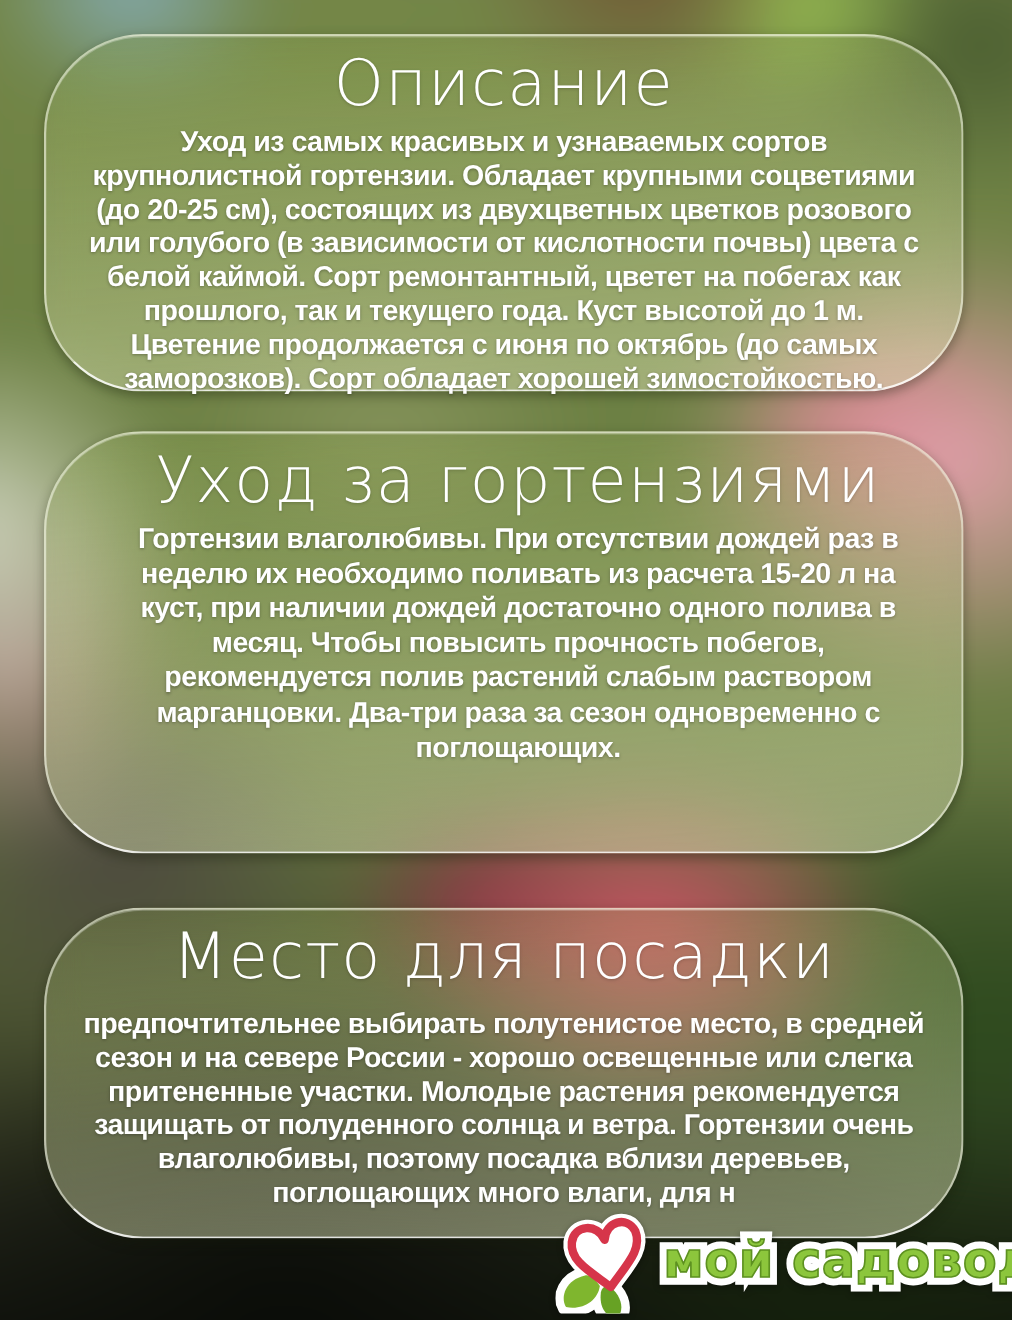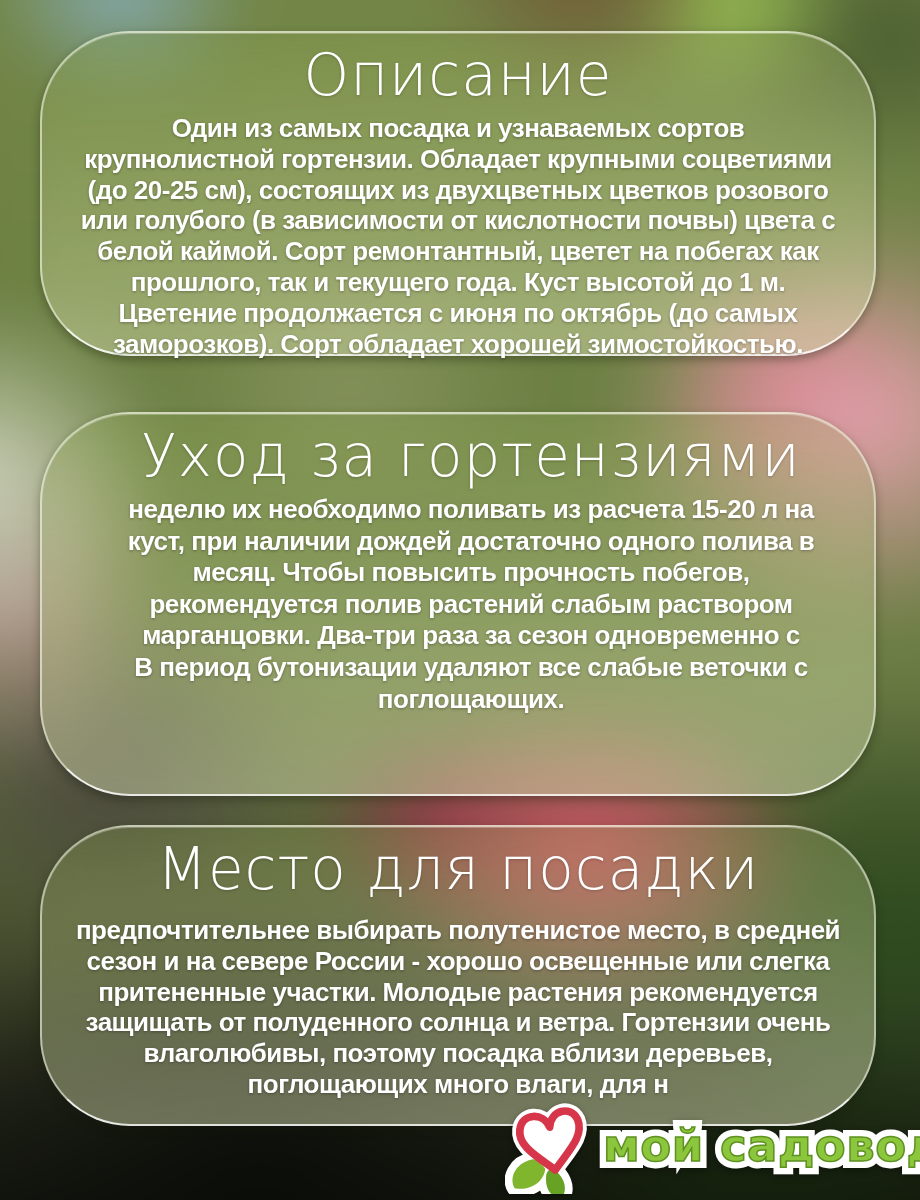--- a/index.html
+++ b/index.html
@@ -34,21 +34,21 @@
     position:absolute; left:40px; width:836px; z-index:1;
     border-radius:90px; box-sizing:border-box; padding-top:6px;
     background: linear-gradient(175deg, rgba(130,150,80,.30) 0%, rgba(190,198,150,.44) 60%, rgba(213,218,178,.52) 100%);
     -webkit-backdrop-filter: blur(16px) saturate(1.1) brightness(1.04);
     backdrop-filter: blur(16px) saturate(1.1) brightness(1.04);
     border:2px solid rgba(250,252,240,.55);
     border-bottom-color: rgba(255,255,255,.85);
     box-shadow: 0 4px 10px rgba(20,25,10,.35), inset 0 1px 0 rgba(255,255,255,.25);
   }
   .panel-1 { top:31px;  height:325px; }
-  .panel-2 { top:412px; height:384px;padding-left:26px; }
+  .panel-2 { top:392px; height:384px;padding-left:26px; }
   .panel-3 { top:825px; height:301px; }
   .title {
     margin:0; text-align:center; color:#fff;
     font-family:"DejaVu Sans","Liberation Sans",sans-serif;
     font-weight:200; font-size:58px; line-height:72px; letter-spacing:1px;
     text-shadow:0 1px 3px rgba(0,0,0,.22);
   }
   .body {
     margin-top:2px; text-align:center; color:#fff;
     font-weight:bold; font-size:26px; letter-spacing:-0.5px;
@@ -81,40 +81,40 @@
 </style>
 </head>
 <body>
 
 <div class="stage">
   <div class="bg"></div>
 
   <section class="panel panel-1">
     <h1 class="title">Описание</h1>
     <div class="body">
-        <div class="line">Один из самых посадка и узнаваемых сортов</div>
+        <div class="line">Уход из самых красивых и узнаваемых сортов</div>
         <div class="line">крупнолистной гортензии. Обладает крупными соцветиями</div>
         <div class="line">(до 20-25 см), состоящих из двухцветных цветков розового</div>
         <div class="line">или голубого (в зависимости от кислотности почвы) цвета с</div>
         <div class="line">белой каймой. Сорт ремонтантный, цветет на побегах как</div>
         <div class="line">прошлого, так и текущего года. Куст высотой до 1 м.</div>
         <div class="line">Цветение продолжается с июня по октябрь (до самых</div>
         <div class="line">заморозков). Сорт обладает хорошей зимостойкостью.</div>
       </div>
   </section>
 
   <section class="panel panel-2">
     <h1 class="title">Уход за гортензиями</h1>
     <div class="body">
+        <div class="line">Гортензии влаголюбивы. При отсутствии дождей раз в</div>
         <div class="line">неделю их необходимо поливать из расчета 15-20 л на</div>
         <div class="line">куст, при наличии дождей достаточно одного полива в</div>
         <div class="line">месяц. Чтобы повысить прочность побегов,</div>
         <div class="line">рекомендуется полив растений слабым раствором</div>
         <div class="line">марганцовки. Два-три раза за сезон одновременно с</div>
-        <div class="line">В период бутонизации удаляют все слабые веточки с</div>
         <div class="line">поглощающих.</div>
       </div>
   </section>
 
   <section class="panel panel-3">
     <h1 class="title">Место для посадки</h1>
     <div class="body">
         <div class="line">предпочтительнее выбирать полутенистое место, в средней</div>
         <div class="line">сезон и на севере России - хорошо освещенные или слегка</div>
         <div class="line">притененные участки. Молодые растения рекомендуется</div>

